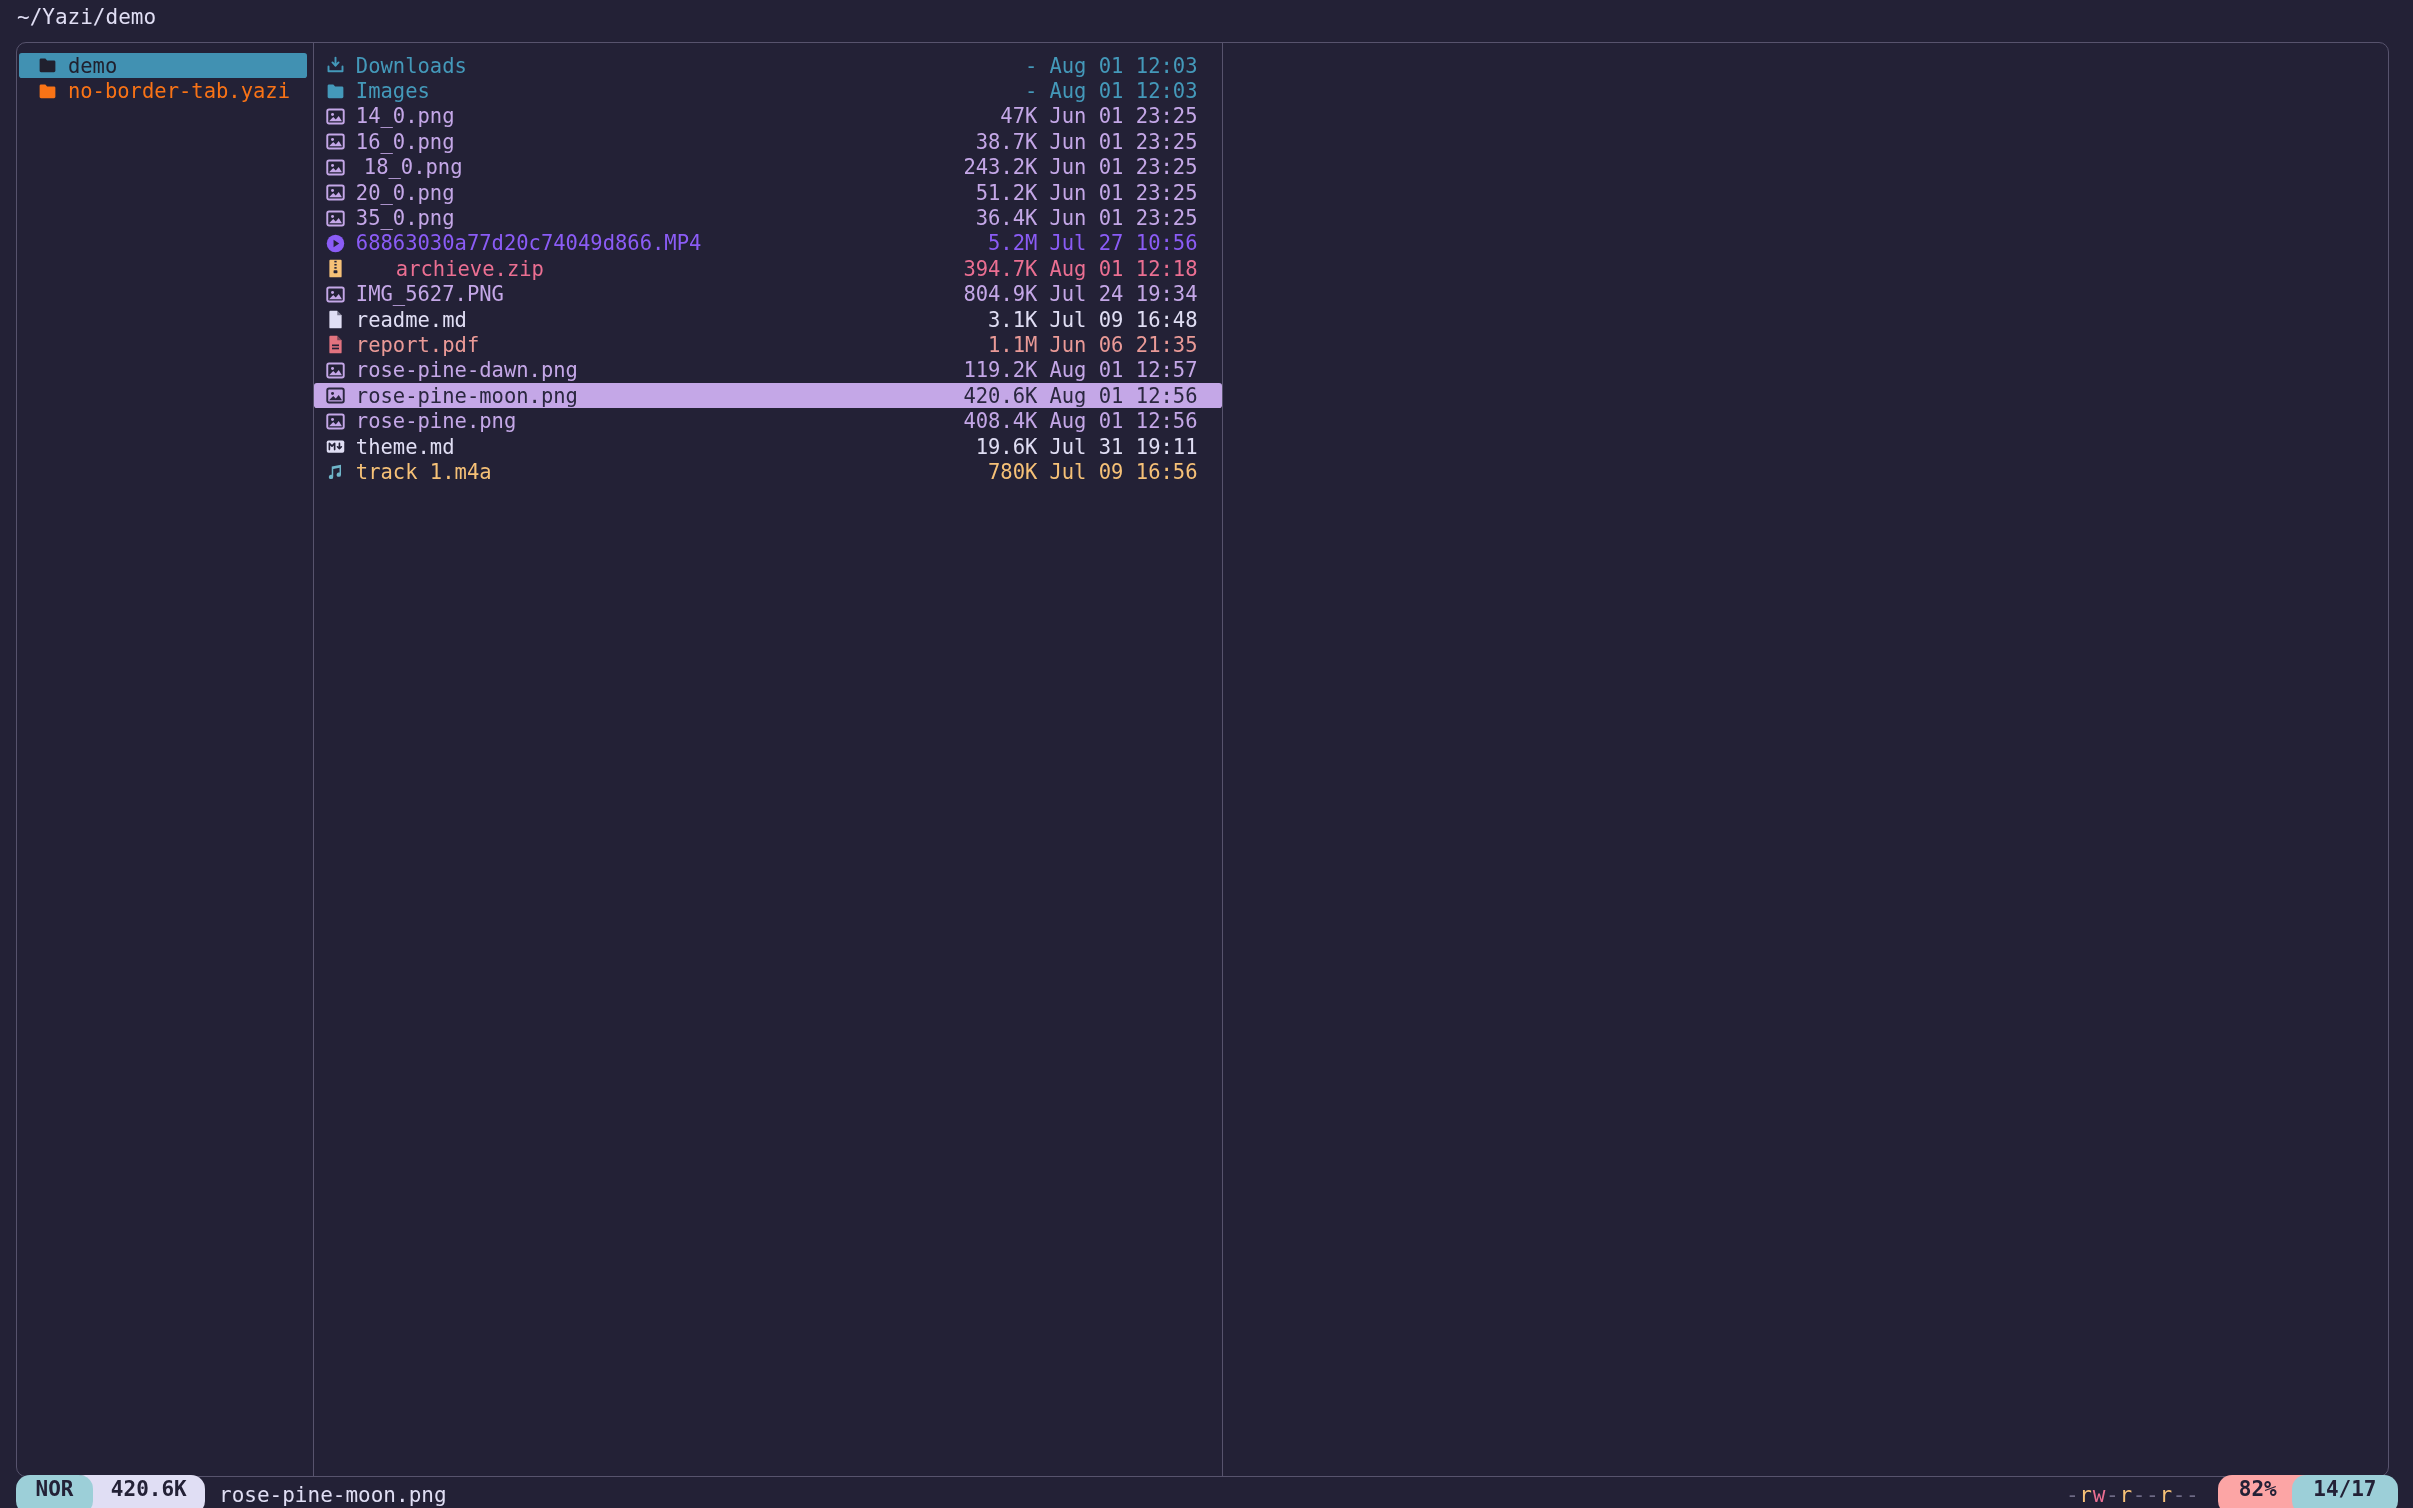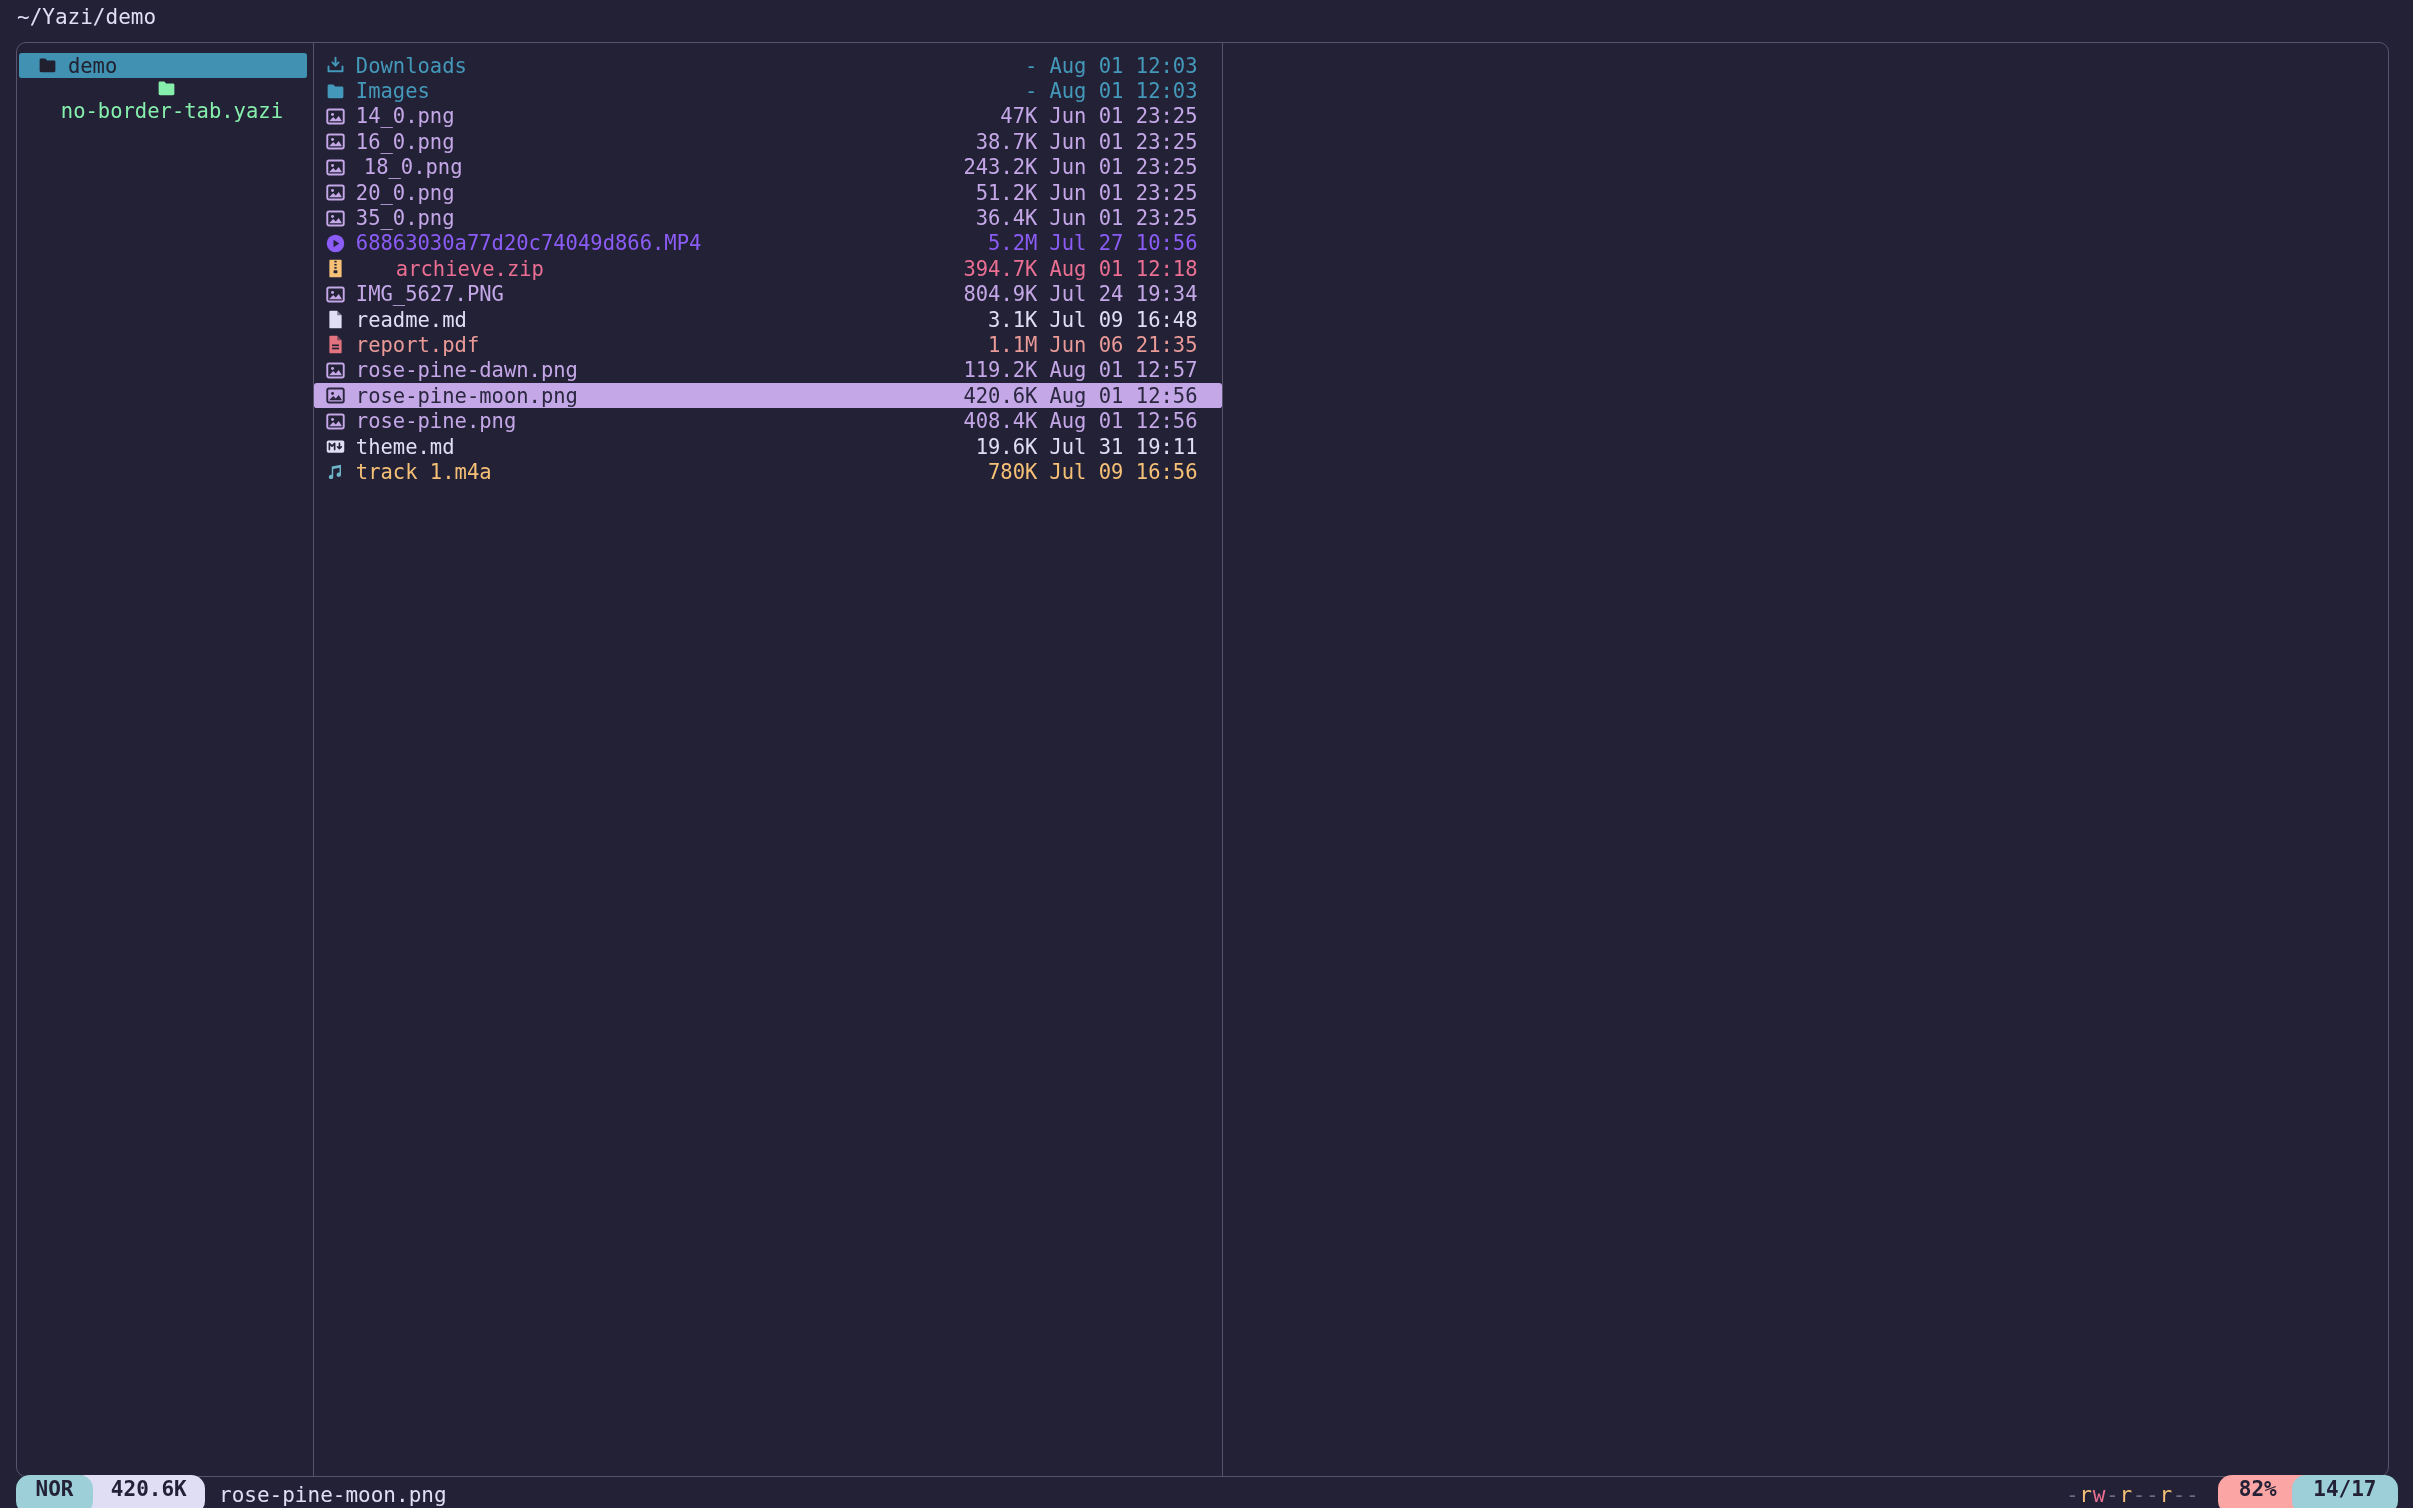--- a/index.html
+++ b/index.html
@@ -43,21 +43,21 @@
 
 <div class="screen">
 
   <div class="path-bar">~/Yazi/demo</div>
 
   <div class="main-box">
     <div class="pane parent" id="parent-pane">
         <div class="side-item" style="background: rgb(65, 145, 178); color: rgb(32, 32, 46);"><span class="ic"><svg viewBox="0 0 24 24">
               <path fill="currentColor" d="M3 5.5C3 4.7 3.7 4 4.5 4h5l2.1 2.3h7.9c.8 0 1.5.7 1.5 1.5V18c0 .9-.7 1.6-1.6 1.6H4.6C3.7 19.6 3 18.9 3 18V5.5z"></path>
             </svg></span><span>demo</span></div>
-        <div class="side-item" style="color: #86efac; flex-direction: column;"><span class="ic"><svg viewBox="0 0 24 24">
+        <div class="side-item" style="color: #f97316;"><span class="ic"><svg viewBox="0 0 24 24">
               <path fill="currentColor" d="M3 5.5C3 4.7 3.7 4 4.5 4h5l2.1 2.3h7.9c.8 0 1.5.7 1.5 1.5V18c0 .9-.7 1.6-1.6 1.6H4.6C3.7 19.6 3 18.9 3 18V5.5z"></path>
             </svg></span><span>no-border-tab.yazi</span></div>
       </div>
     <div class="vsep s1"></div>
     <div class="pane current" id="current-pane">
         <div class="row" style="color: rgb(68, 153, 186);">
           <span class="ic">
             <svg viewBox="0 0 24 24" fill="none" stroke="currentColor" stroke-width="2.2" stroke-linecap="round" stroke-linejoin="round">
               <path d="M12 3v9"></path>
               <path d="M8.5 8.5 12 12l3.5-3.5"></path>

